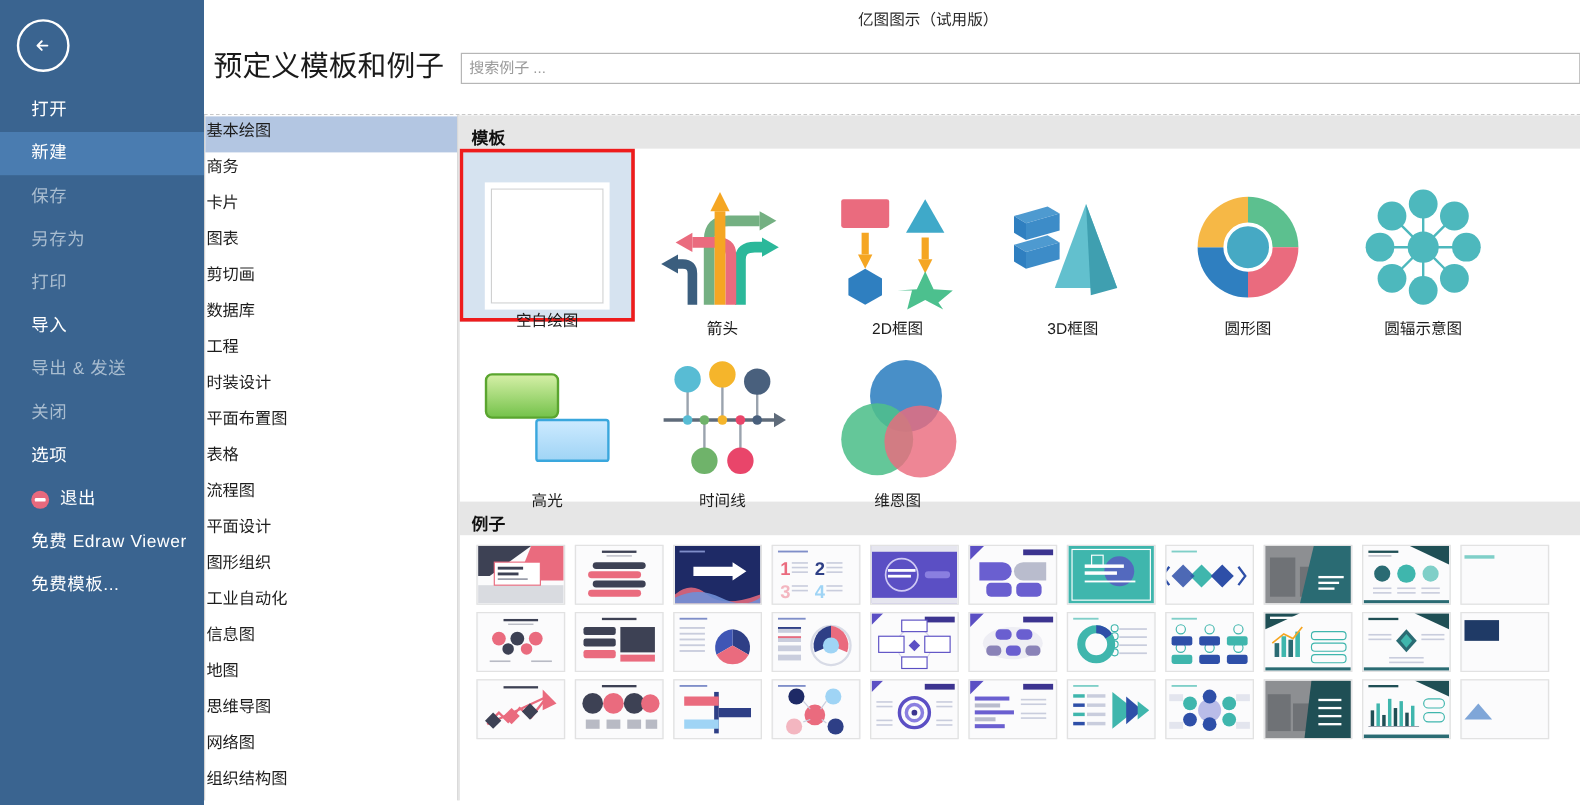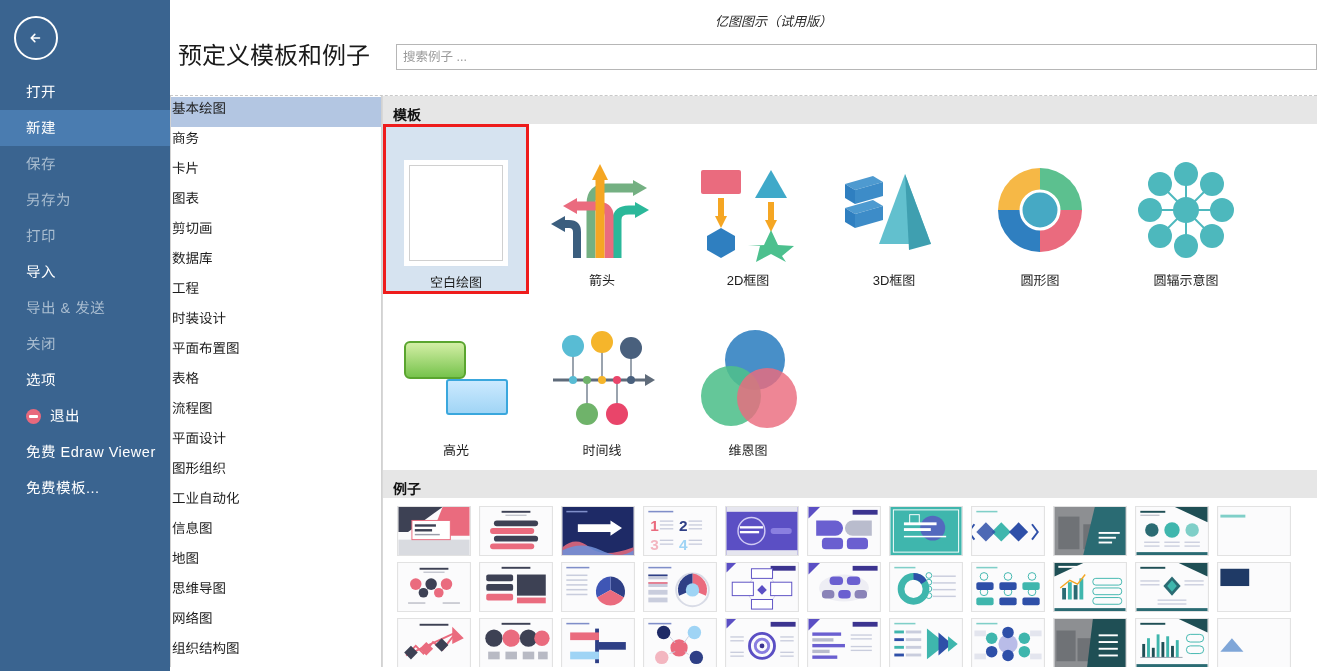--- a/index.html
+++ b/index.html
@@ -56,36 +56,36 @@
   }
 
   
   .main {
     flex: 1 1 auto; height: 671px;
     position: relative; background: #ffffff;
     overflow: hidden;
   }
   .titlebar {
     height: 30px; width: 100%;
-    display: flex; align-items: flex-end; justify-content: center;
-    font-size: 13px; color: #2b2b2b; font-style: italic;
+    display: flex; align-items: center; justify-content: center;
+    font-size: 13px; color: #2b2b2b;
   }
   .titlebar .apptitle { margin-left: 60px; }
 
   .headrow {
     display: flex; align-items: flex-start;
     padding: 14px 0 0 0;
     height: 56px;
   }
   .page-title {
     font-size: 24px; color: #1a1a1a;
     padding-left: 8px; white-space: nowrap;
     line-height: 1;
   }
-  .search-wrap { margin-left: 26px; flex: 1 1 auto; padding-right: 0; }
+  .search-wrap { margin-left: 14px; flex: 1 1 auto; padding-right: 0; }
   .search-input {
     width: 100%; height: 26px;
     border: 1px solid #b6b6b6;
     font-size: 12.5px; color: #333;
     padding: 0 6px;
     font-family: "Liberation Sans", "DejaVu Sans", sans-serif;
     outline: none;
     background: #fff;
   }
   .search-input::placeholder { color: #9a9a9a; }
@@ -126,21 +126,21 @@
     display: flex; align-items: flex-end;
     padding-left: 10px;
     font-size: 14px; font-weight: bold; color: #111;
   }
   .tpl-grid {
     display: flex; flex-wrap: wrap;
     padding: 0;
     background: #fff;
   }
   .tpl-cell {
-    width: 146px; height: 170px;
+    width: 146px; height: 144px;
     display: flex; flex-direction: column;
     align-items: center; justify-content: flex-start;
     padding-top: 30px;
     cursor: pointer;
     position: relative;
   }
   .tpl-cell.selected {
     background: #d6e3f0;
     border: 3px solid #ee1c1c;
   }

